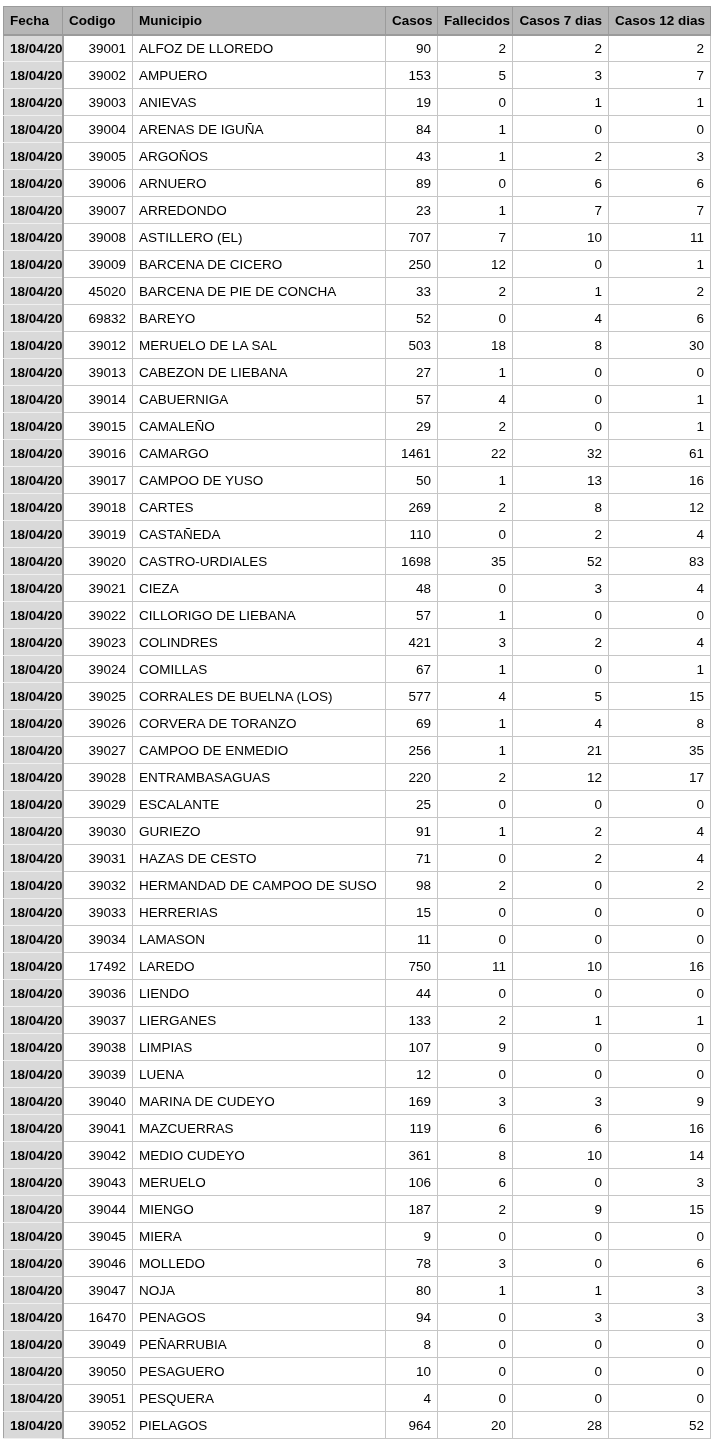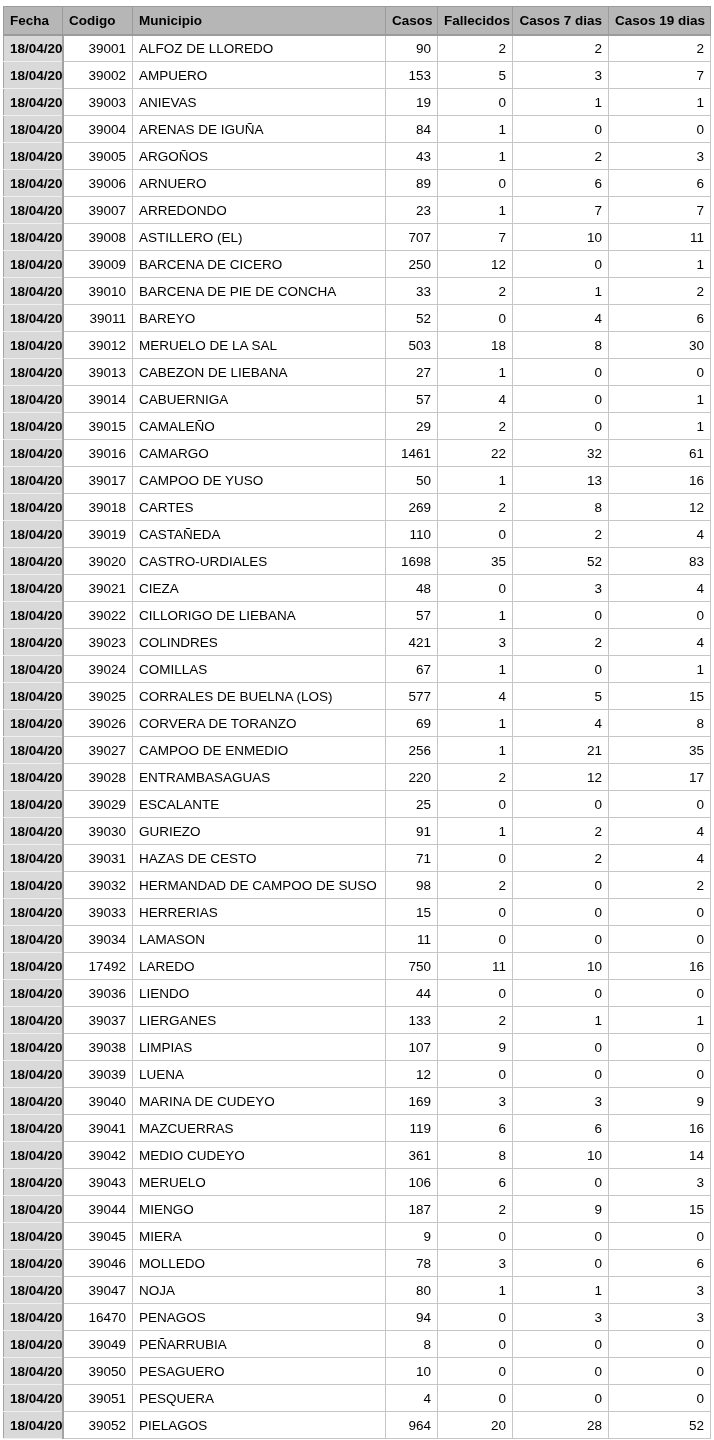--- a/index.html
+++ b/index.html
@@ -84,21 +84,21 @@
         <col class="w-casos_14_dias">
       </colgroup>
     <thead>
       <tr>
           <th class="al-left">Fecha</th>
           <th class="al-left">Codigo</th>
           <th class="al-left">Municipio</th>
           <th class="al-right">Casos</th>
           <th class="al-right">Fallecidos</th>
           <th class="al-right">Casos 7 dias</th>
-          <th class="al-right">Casos 19 dias</th>
+          <th class="al-right">Casos 12 dias</th>
         </tr>
     </thead>
     <tbody>
         <tr>
           <td class="col-fecha al-left">18/04/2021</td>
           <td class="col-codigo al-right">39001</td>
           <td class="col-municipio al-left">ALFOZ DE LLOREDO</td>
           <td class="col-casos al-right">90</td>
           <td class="col-fallecidos al-right">2</td>
           <td class="col-casos_7_dias al-right">2</td>
@@ -171,30 +171,30 @@
           <td class="col-fecha al-left">18/04/2021</td>
           <td class="col-codigo al-right">39009</td>
           <td class="col-municipio al-left">BARCENA DE CICERO</td>
           <td class="col-casos al-right">250</td>
           <td class="col-fallecidos al-right">12</td>
           <td class="col-casos_7_dias al-right">0</td>
           <td class="col-casos_14_dias al-right">1</td>
         </tr>
         <tr>
           <td class="col-fecha al-left">18/04/2021</td>
-          <td class="col-codigo al-right">39010</td>
+          <td class="col-codigo al-right">45020</td>
           <td class="col-municipio al-left">BARCENA DE PIE DE CONCHA</td>
           <td class="col-casos al-right">33</td>
           <td class="col-fallecidos al-right">2</td>
           <td class="col-casos_7_dias al-right">1</td>
           <td class="col-casos_14_dias al-right">2</td>
         </tr>
         <tr>
           <td class="col-fecha al-left">18/04/2021</td>
-          <td class="col-codigo al-right">39011</td>
+          <td class="col-codigo al-right">69832</td>
           <td class="col-municipio al-left">BAREYO</td>
           <td class="col-casos al-right">52</td>
           <td class="col-fallecidos al-right">0</td>
           <td class="col-casos_7_dias al-right">4</td>
           <td class="col-casos_14_dias al-right">6</td>
         </tr>
         <tr>
           <td class="col-fecha al-left">18/04/2021</td>
           <td class="col-codigo al-right">39012</td>
           <td class="col-municipio al-left">MERUELO DE LA SAL</td>

